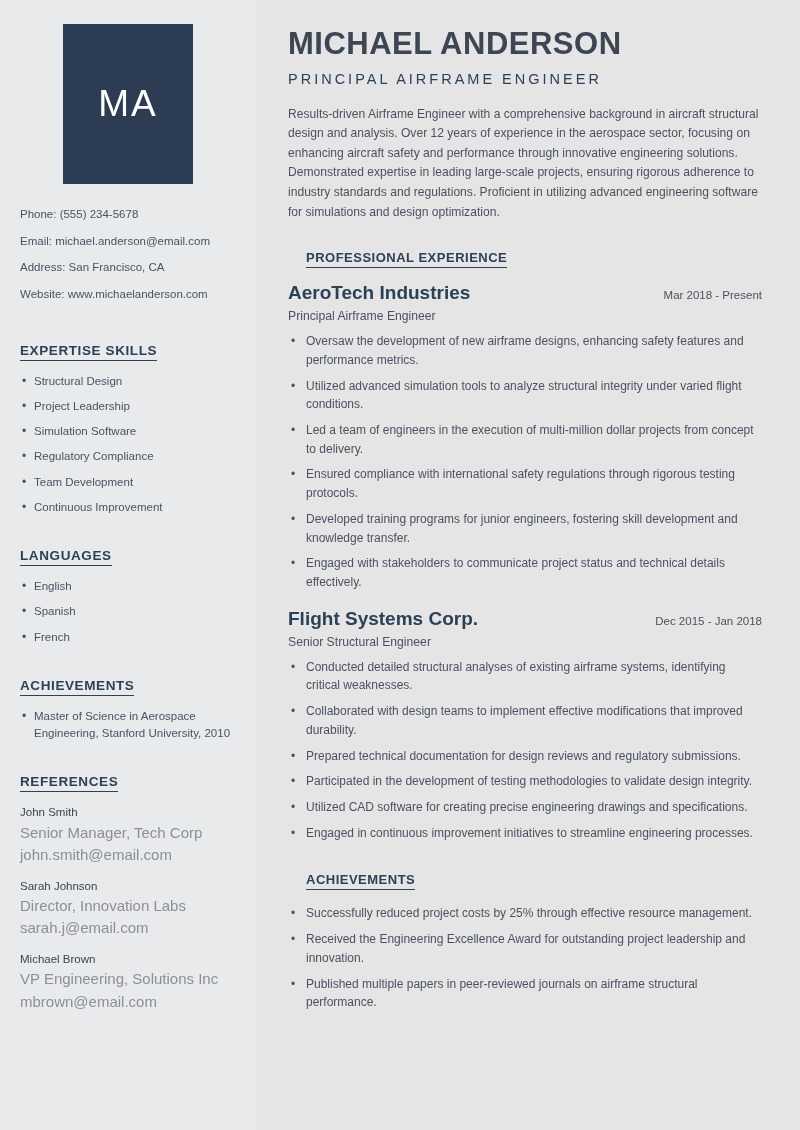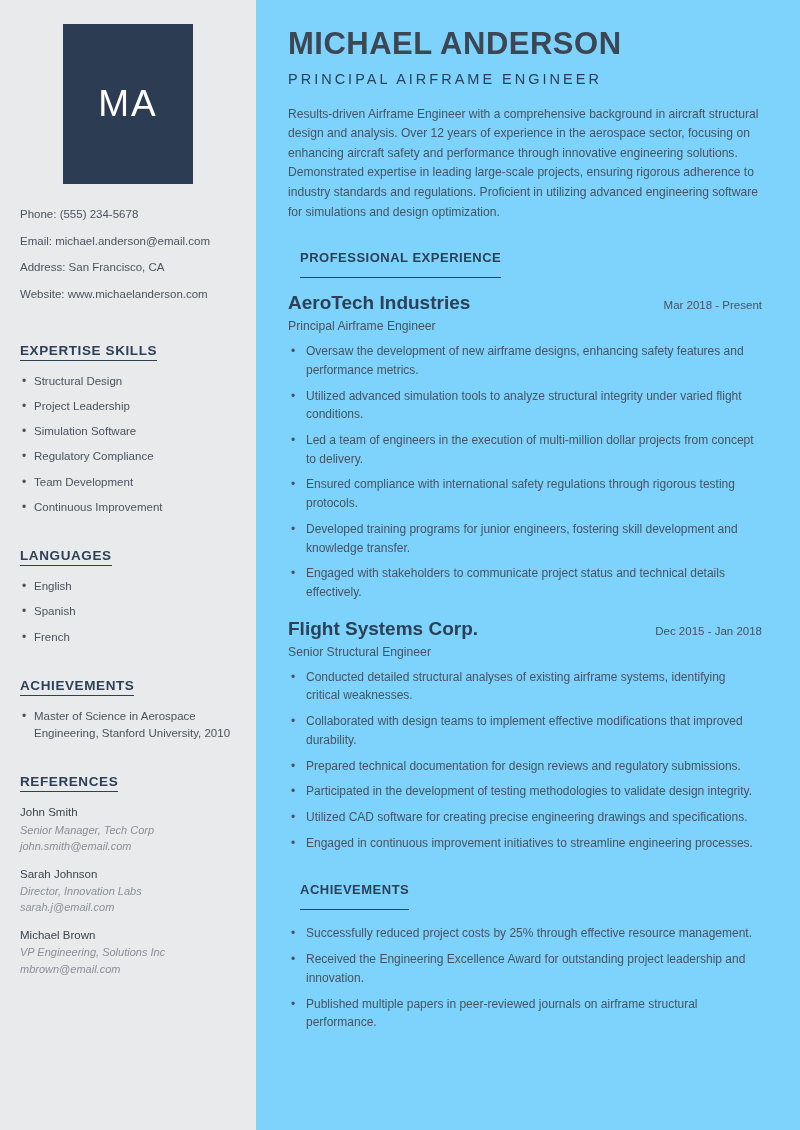--- a/index.html
+++ b/index.html
@@ -88,31 +88,30 @@
     font-size: 12px;
   }
   .ref-item { margin-bottom: 11px; }
   .ref-name {
     font-size: 11.5px;
     font-weight: normal;
     color: #3b4451;
     line-height: 1.5;
   }
   .ref-role, .ref-email {
-    font-size: 11px;
+    font-size: 15px;
     color: #8a8f98;
     line-height: 1.5;
-    font-style: italic;
   }
   
   .main {
     flex: 1;
     box-sizing: border-box;
     padding: 26px 38px 0 32px;
-    background: #7dd3fc;
+    background: #e5e5e5;
   }
   .name {
     font-size: 31px;
     font-weight: bold;
     color: #3d4653;
     letter-spacing: 0.5px;
     line-height: 1.15;
     margin: 0 0 9px 0;
   }
   .role {
@@ -128,22 +127,22 @@
     margin-bottom: 20px;
     text-align: left;
   }
   .main-heading {
     font-size: 13px;
     font-weight: bold;
     color: #2c4057;
     letter-spacing: 0.5px;
     border-bottom: 1.5px solid #2c4057;
     display: inline-block;
-    padding-bottom: 12px;
-    margin: 8px 0 14px 12px;
+    padding-bottom: 2px;
+    margin: 8px 0 14px 18px;
   }
   .job-head {
     display: flex;
     justify-content: space-between;
     align-items: baseline;
   }
   .job-company {
     font-size: 19px;
     font-weight: bold;
     color: #2c4057;

